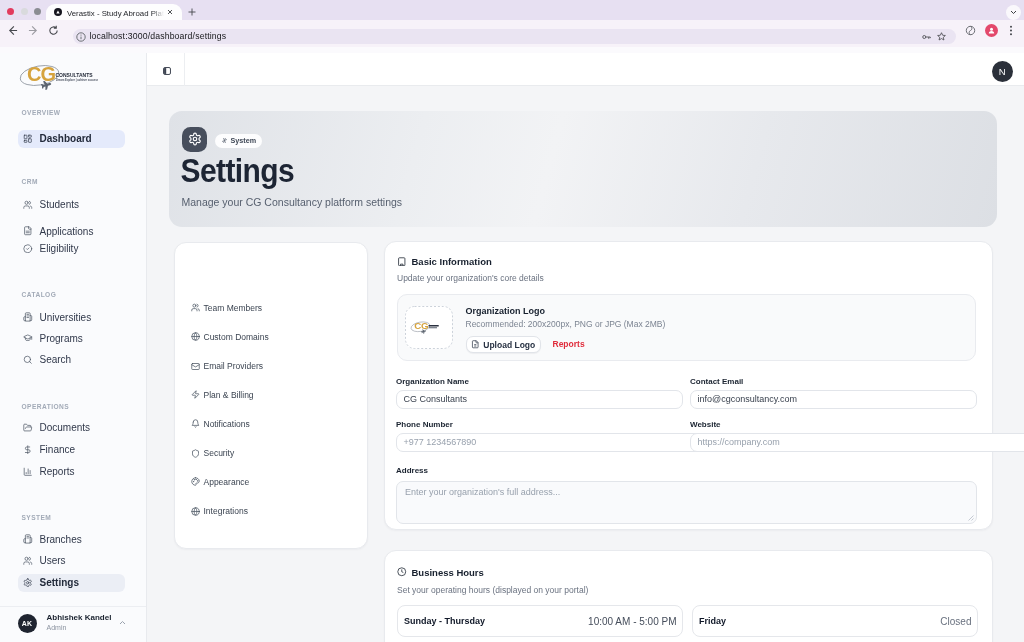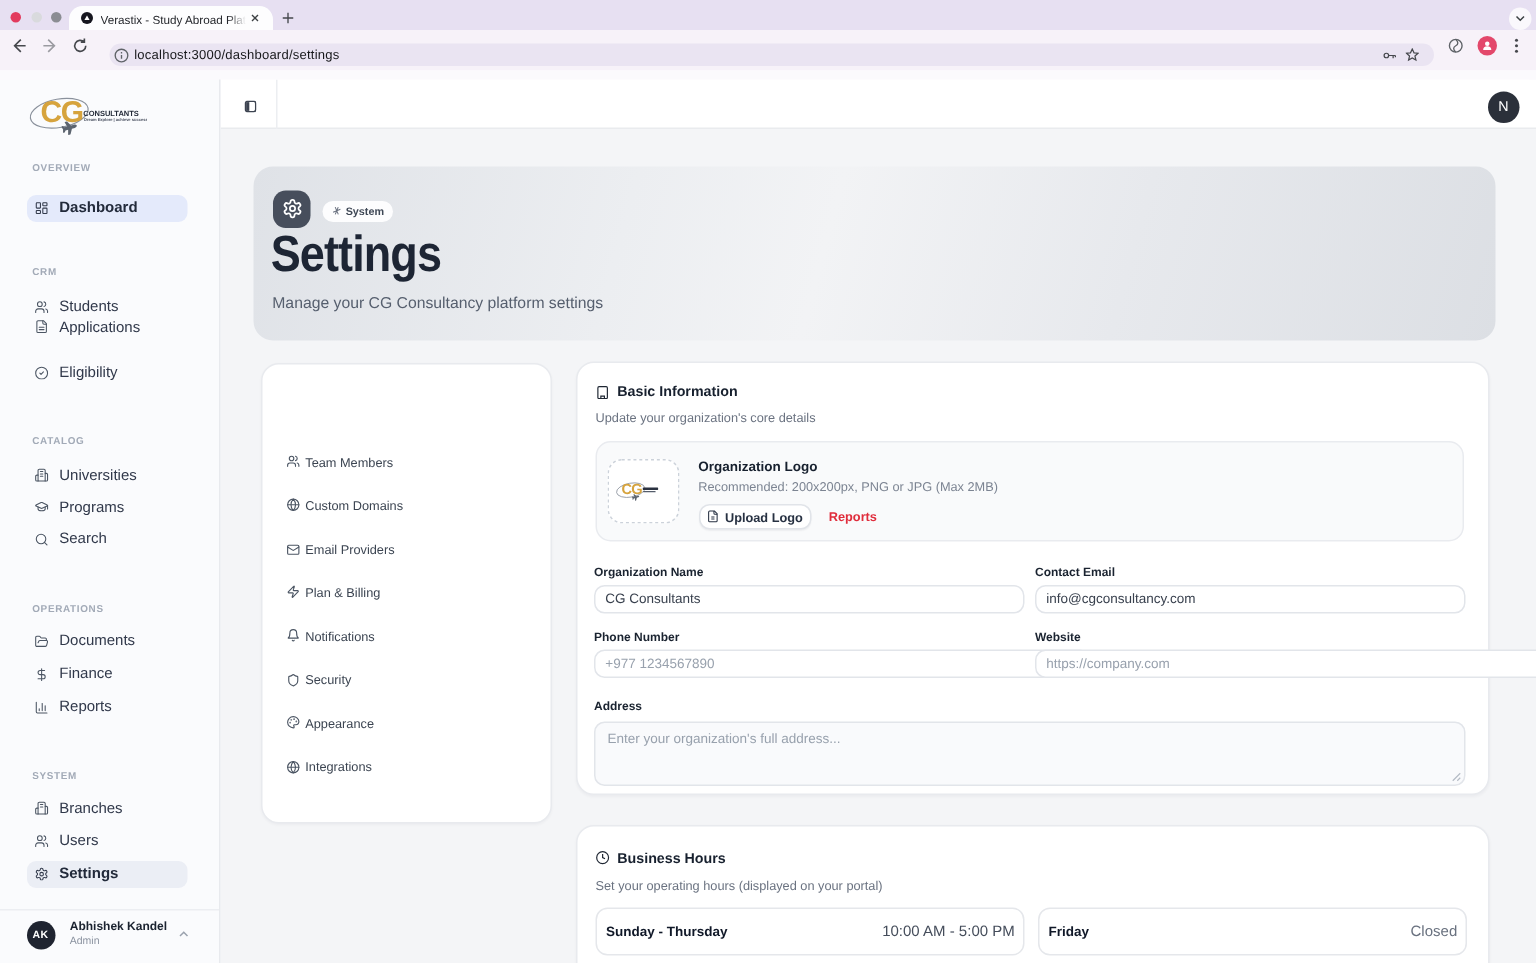--- a/index.html
+++ b/index.html
@@ -179,21 +179,21 @@
     <div class="abs slabel" style="top:130px;">CRM</div>
     <div class="abs srow" style="top:147.5px;">
       <svg viewBox="0 0 24 24">
           <path d="M16 21v-2a4 4 0 0 0-4-4H6a4 4 0 0 0-4 4v2"></path>
           <circle cx="9" cy="7" r="4"></circle>
           <path d="M22 21v-2a4 4 0 0 0-3-3.87"></path>
           <path d="M16 3.13a4 4 0 0 1 0 7.75"></path>
         </svg>
       <span>Students</span>
     </div>
-    <div class="abs srow" style="top:161px;align-items:center;">
+    <div class="abs srow" style="top:174px;align-items:center;">
       <svg viewBox="0 0 24 24">
           <path d="M15 2H6a2 2 0 0 0-2 2v16a2 2 0 0 0 2 2h12a2 2 0 0 0 2-2V7Z"></path>
           <path d="M14 2v4a2 2 0 0 0 2 2h4"></path>
           <path d="M16 13H8"></path>
           <path d="M16 17H8"></path>
         </svg>
       <span>Applications</span>
     </div>
     <div class="abs srow" style="top:191.5px;">
       <svg viewBox="0 0 24 24">

